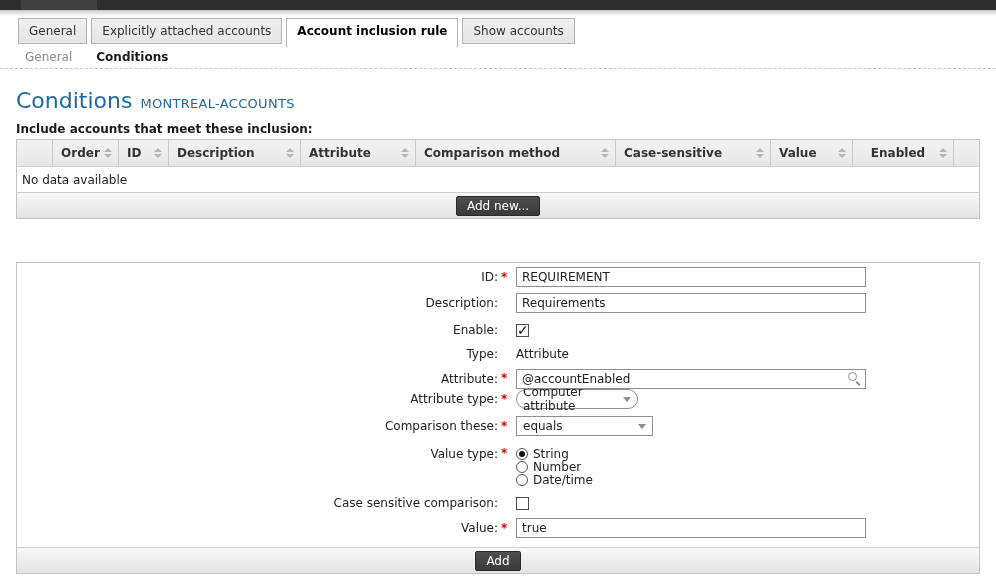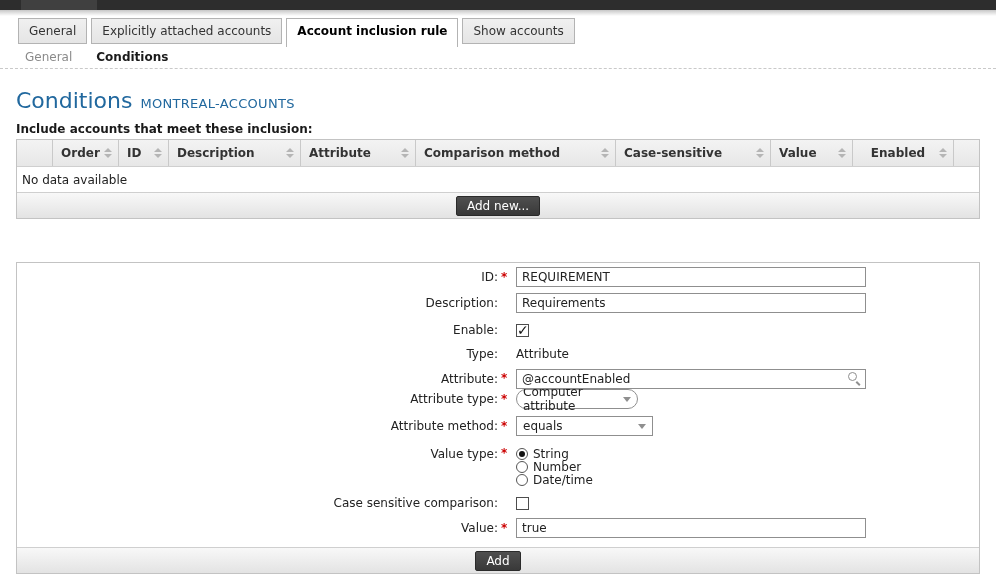--- a/index.html
+++ b/index.html
@@ -218,21 +218,21 @@
   <div class="frow mt6">
     <div class="flabel">Attribute type:</div>
     <div class="freq">*</div>
     <div class="dd w1">
       <span>Computer attribute</span>
       <span class="dd-arrow"></span>
     </div>
   </div>
 
   <div class="frow mt7">
-    <div class="flabel">Attribute method:</div>
+    <div class="flabel">Comparison these:</div>
     <div class="freq">*</div>
     <div class="dd w2">
       <span>equals</span>
       <span class="dd-arrow"></span>
     </div>
   </div>
 
   <div class="frow top mt8">
     <div class="flabel">Value type:</div>
     <div class="freq">*</div>

